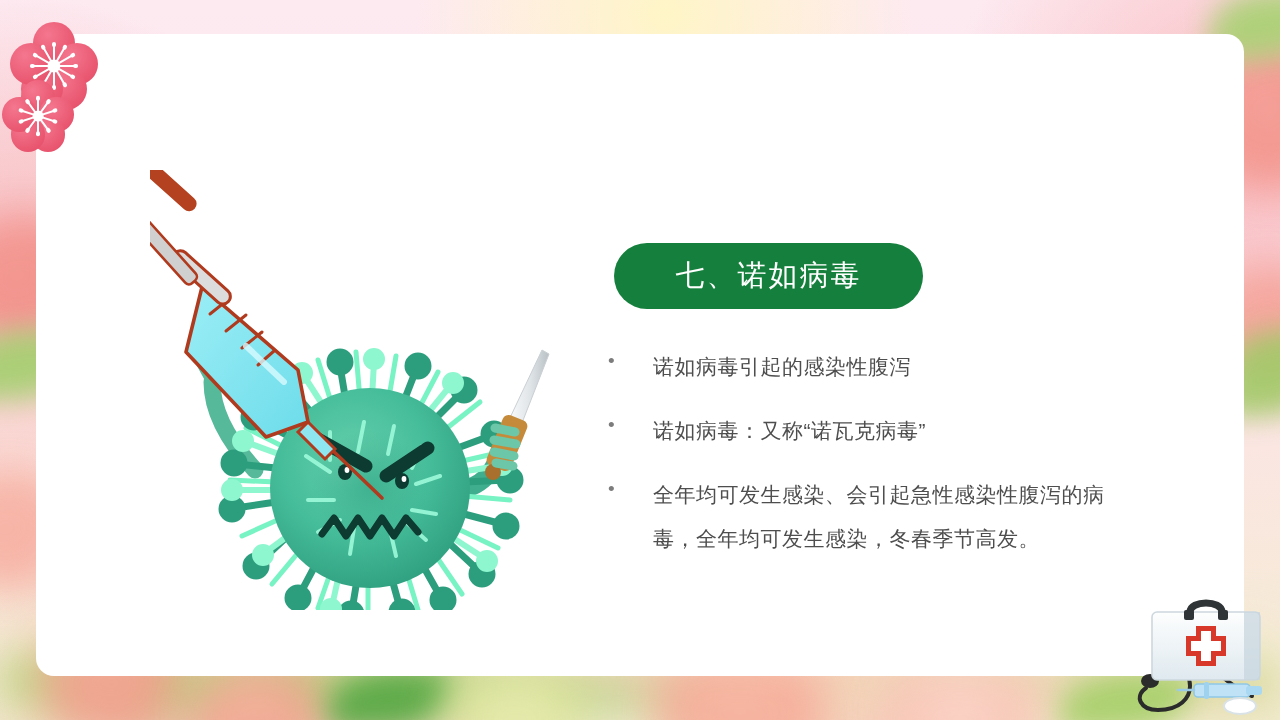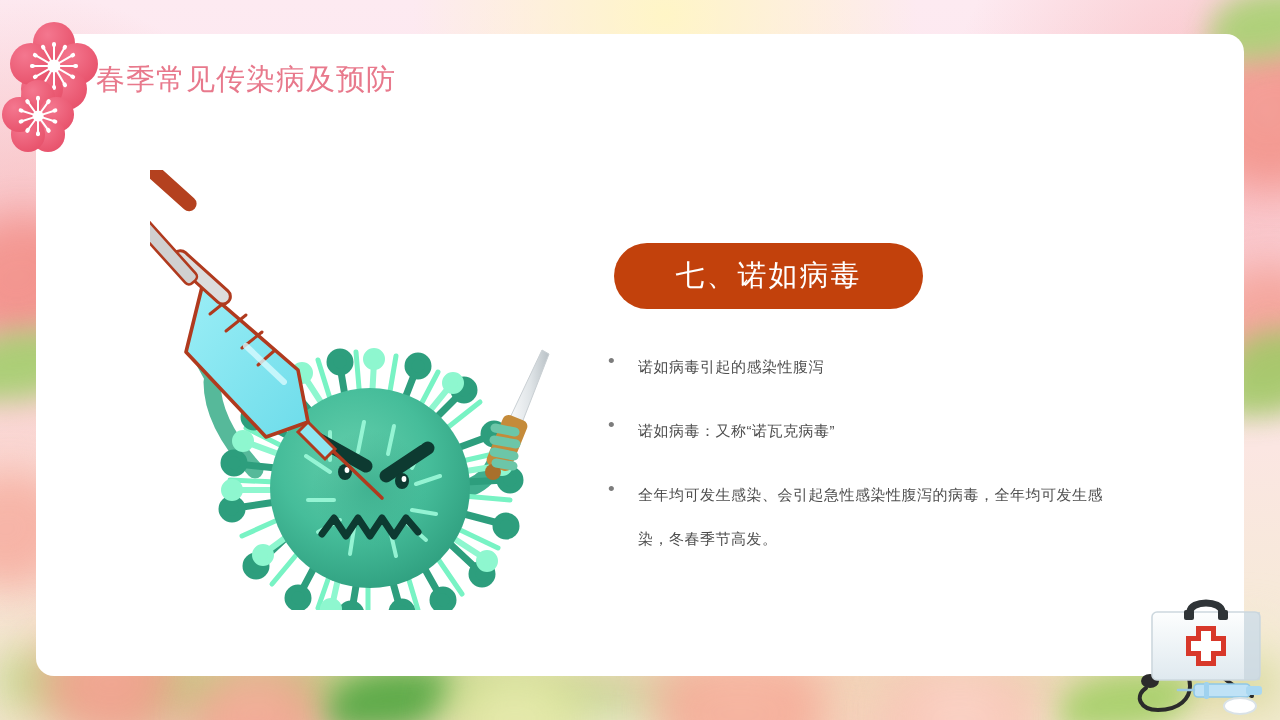--- a/index.html
+++ b/index.html
@@ -99,21 +99,21 @@
     border-radius: 50%;
     background: #fff;
   }
 
   
   .badge {
     position: absolute;
     left: 614px; top: 243px;
     width: 309px; height: 66px;
     border-radius: 33px;
-    background: #c2410c;
+    background: #15803d;
     display: flex; align-items: center; justify-content: center;
   }
   .badge-label {
     color: #ffffff;
     font-size: 29px;
     letter-spacing: 2px;
   }
 
   
   .bullets {
@@ -130,23 +130,24 @@
     flex: 0 0 auto;
     width: 30px;
     color: #7c7c7c;
     font-size: 19px;
     line-height: 32px;
     text-align: left;
   }
   .bullet-text {
     flex: 1 1 auto;
     color: #4e4e4e;
-    font-size: 15px;
+    font-size: 21px;
     line-height: 44px;
     letter-spacing: .5px;
+    margin-left: 15px;
   }
 
   
   .illus { position: absolute; left: 150px; top: 170px; width: 420px; height: 440px; }
 </style>
 </head>
 <body>
 
 <div class="slide">
 
@@ -205,21 +206,20 @@
     <div class="stamen" style="transform:translate(-50%,-100%) rotate(108deg);"></div>
     <div class="stamen" style="transform:translate(-50%,-100%) rotate(144deg);"></div>
     <div class="stamen" style="transform:translate(-50%,-100%) rotate(180deg);"></div>
     <div class="stamen" style="transform:translate(-50%,-100%) rotate(216deg);"></div>
     <div class="stamen" style="transform:translate(-50%,-100%) rotate(252deg);"></div>
     <div class="stamen" style="transform:translate(-50%,-100%) rotate(288deg);"></div>
     <div class="stamen" style="transform:translate(-50%,-100%) rotate(324deg);"></div>
     <div class="blossom-core"></div>
   </div>
 
-  <div class="title">春季常见传染病及预防</div>
 
   <div class="illus">
     <svg width="420" height="440" viewBox="0 0 420 440" xmlns="http://www.w3.org/2000/svg">
       <defs>
         <radialGradient id="virusBody" cx="42%" cy="36%" r="68%">
           <stop offset="0%" stop-color="#63ceab"></stop>
           <stop offset="55%" stop-color="#46bd9a"></stop>
           <stop offset="100%" stop-color="#2f9f7f"></stop>
         </radialGradient>
         <radialGradient id="virusInner" cx="50%" cy="50%" r="50%">

